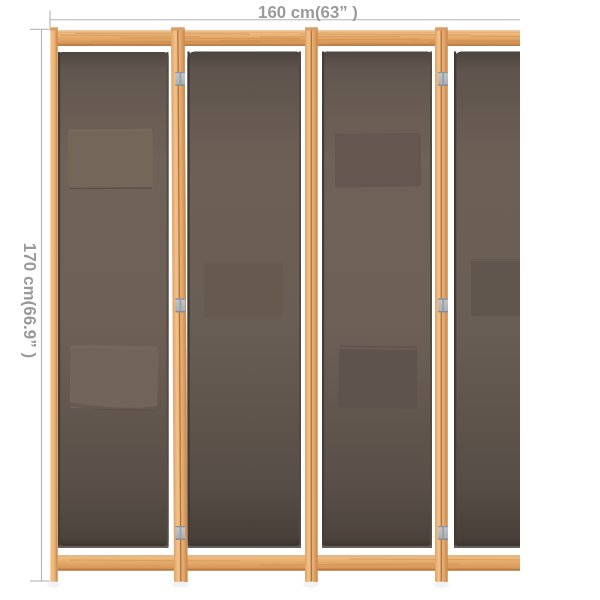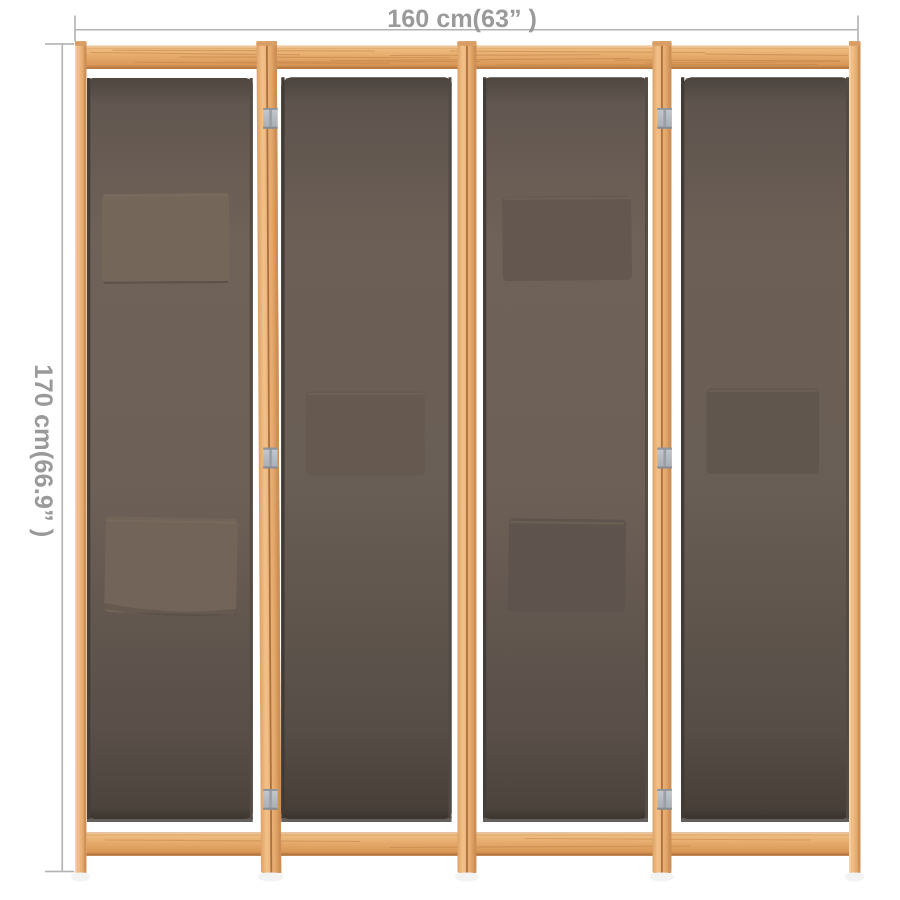--- a/index.html
+++ b/index.html
@@ -1,16 +1,16 @@
 <!DOCTYPE html>
 <html><head>
 <meta charset="utf-8">
 <style>
   html,body{margin:0;padding:0;background:#ffffff;}
-  #stage{position:relative;width:600px;height:600px;background:#ffffff;overflow:hidden;}
+  #stage{position:relative;width:520px;height:600px;background:#ffffff;overflow:hidden;}
   svg{display:block;}
 </style>
 </head>
 <body>
 <div id="stage">
 <svg width="600" height="600" viewBox="0 0 600 600">
   <defs>
     <linearGradient id="railg" x1="0" y1="0" x2="0" y2="1">
       <stop offset="0" stop-color="#cc8c4a"></stop>
       <stop offset="0.16" stop-color="#eeba7e"></stop>

